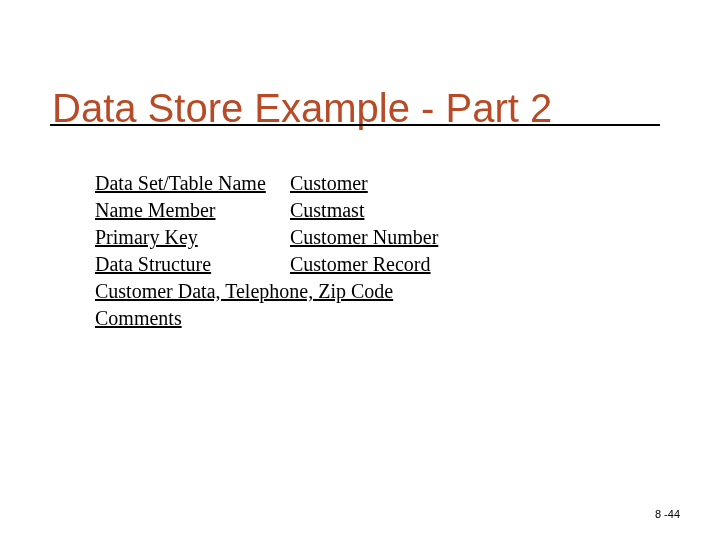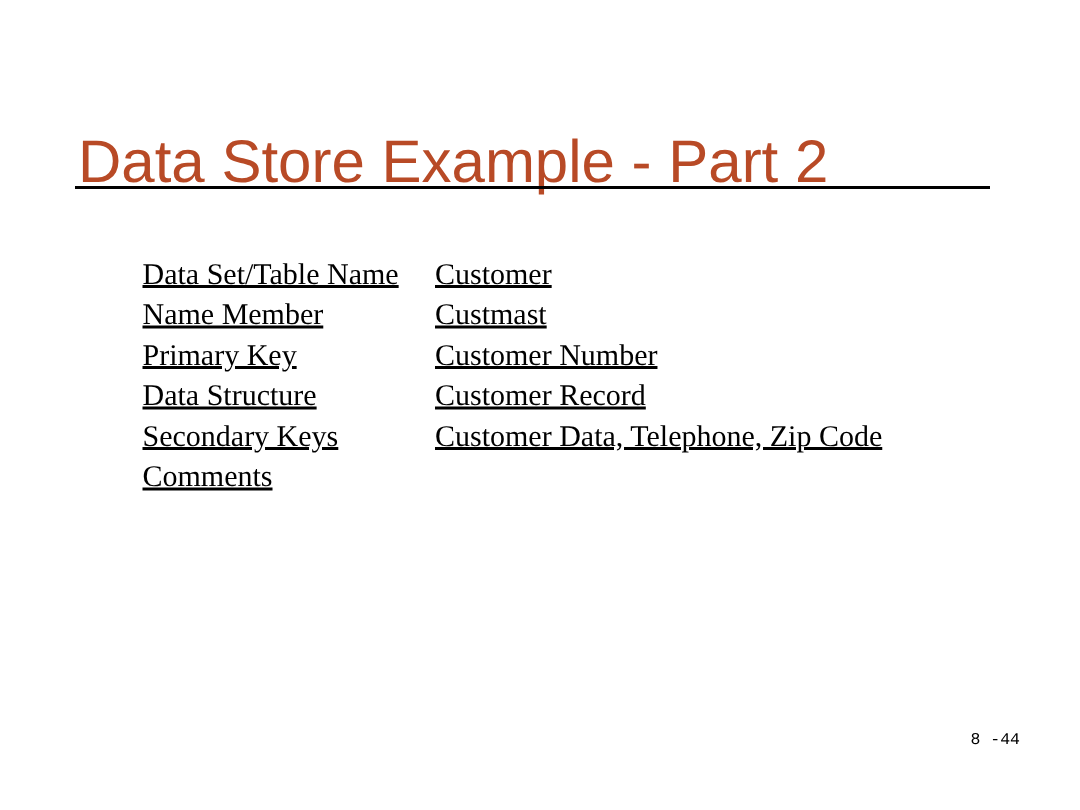--- a/index.html
+++ b/index.html
@@ -50,22 +50,22 @@
     .value-col {
       flex: 1;
     }
     .cont {
       padding-left: 28px;
       width: 555px;
     }
     .page-num {
       position: absolute;
       right: 40px;
-      bottom: 40px;
-      font-family: Liberation Mono, monospace;
+      bottom: 20px;
+      font-family: Liberation Sans, sans-serif;
       font-size: 11px;
       color: #000;
     }
   </style>
 </head>
 <body>
 
 <div class="title">Data Store Example - Part 2</div>
 <div class="rule"></div>
 
@@ -80,21 +80,20 @@
   </div>
   <div class="row">
     <div class="label-col">Primary Key</div>
     <div class="value-col">Customer Number</div>
   </div>
   <div class="row">
     <div class="label-col">Data Structure</div>
     <div class="value-col">Customer Record</div>
   </div>
   <div class="row">
-    <div class="label-col">Secondary Keys</div>
     <div class="value-col">Customer Data, Telephone, Zip Code</div>
   </div>
   <div class="row">
     <div class="label-col">Comments</div>
   </div>
 </div>
 
 <div class="page-num">8 -44</div>
 
 </body></html>

